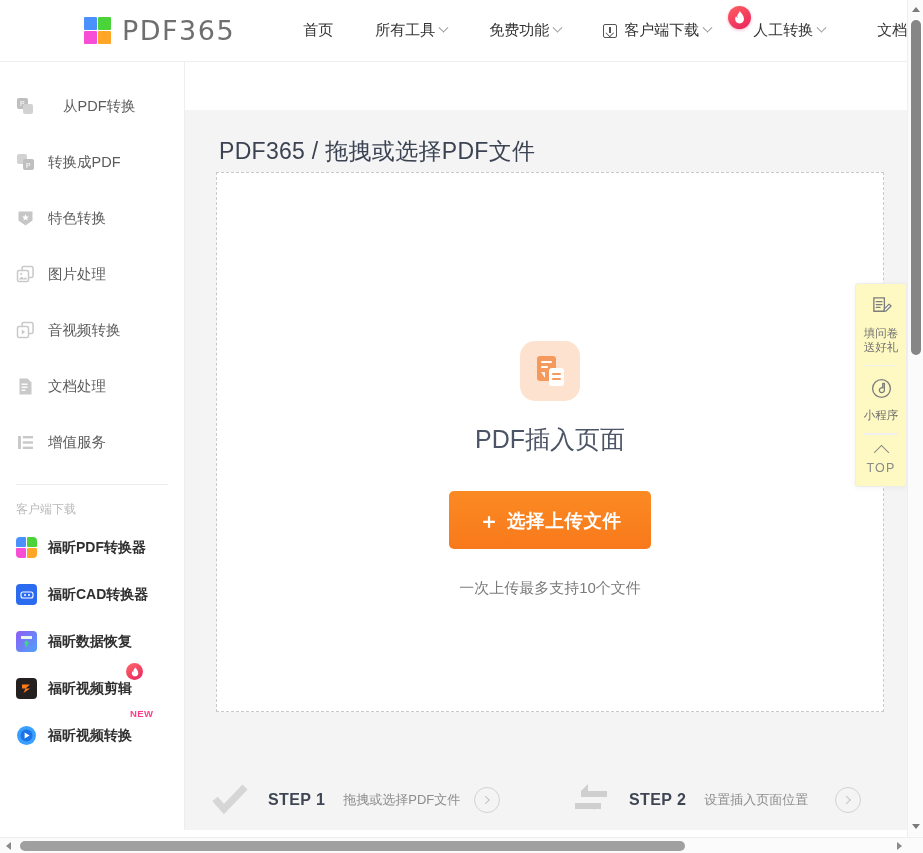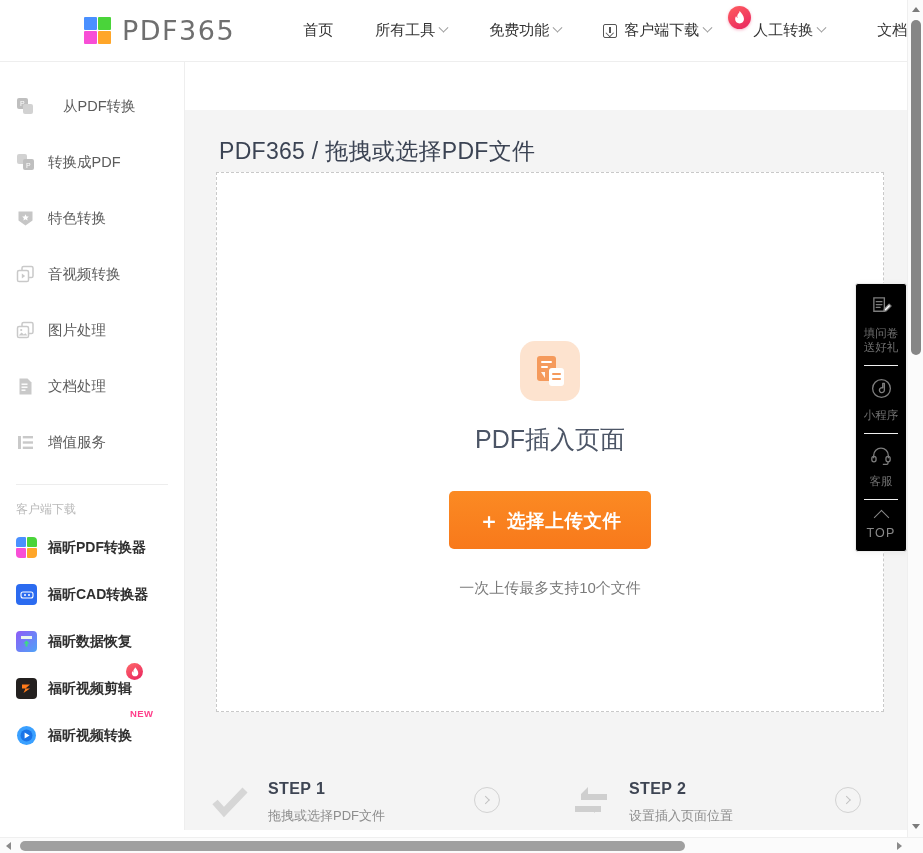--- a/index.html
+++ b/index.html
@@ -288,21 +288,21 @@
   }
   .step {
     display: flex;
     align-items: center;
     gap: 18px;
     width: 361px;
     padding-left: 25px;
     position: relative;
   }
   .step-ico { width: 40px; height: 40px; flex: 0 0 40px; }
-  .step-txt { display: flex; flex-direction: column; gap: 9px; }
+  .step-txt { display: flex; flex-direction: row; gap: 18px; }
   .step-name {
     font-size: 16px;
     font-weight: bold;
     color: #3e4553;
     letter-spacing: .4px;
     font-family: "Liberation Sans", sans-serif;
   }
   .step-desc { font-size: 13px; color: #8d8d8d; }
   .step-arrow {
     position: absolute;
@@ -318,21 +318,21 @@
     border-right: 1.5px solid #c2c2c2;
     border-top: 1.5px solid #c2c2c2;
     transform: rotate(45deg) translate(-1px,1px);
   }
 
   
   .float-bar {
     position: absolute;
     right: 16px; top: 283px;
     width: 52px;
-    background: #000000;
+    background: #fef9c3;
     border: 1px solid #ededed;
     border-radius: 3px;
     z-index: 30;
     box-shadow: 0 1px 6px rgba(0,0,0,.05);
   }
   .fb-item {
     display: flex;
     flex-direction: column;
     align-items: center;
     padding: 12px 0 11px 0;
@@ -492,36 +492,36 @@
           </svg>
       </span>
       <span class="side-label">特色转换</span>
     </div>
 
     <div class="side-item">
       <span class="side-ico">
         <svg width="19" height="19" viewBox="0 0 19 19">
             <rect x="6" y="1.5" width="11" height="11" rx="1.6" fill="none" stroke="#c9c9c9" stroke-width="1.5"></rect>
             <rect x="1.5" y="5.5" width="11" height="11" rx="1.6" fill="#fff" stroke="#c9c9c9" stroke-width="1.5"></rect>
-            <path d="M5.8 8.6l3.4 2.4-3.4 2.4z" fill="#c9c9c9"></path>
-          </svg>
-      </span>
-      <span class="side-label">音视频转换</span>
+            <circle cx="5.2" cy="9" r="1.1" fill="#c9c9c9"></circle>
+            <path d="M2.6 14.6l3-3.2 2.2 2.2 1.6-1.4 2 2.4z" fill="#c9c9c9"></path>
+          </svg>
+      </span>
+      <span class="side-label">图片处理</span>
     </div>
 
     <div class="side-item">
       <span class="side-ico">
         <svg width="19" height="19" viewBox="0 0 19 19">
             <rect x="6" y="1.5" width="11" height="11" rx="1.6" fill="none" stroke="#c9c9c9" stroke-width="1.5"></rect>
             <rect x="1.5" y="5.5" width="11" height="11" rx="1.6" fill="#fff" stroke="#c9c9c9" stroke-width="1.5"></rect>
-            <circle cx="5.2" cy="9" r="1.1" fill="#c9c9c9"></circle>
-            <path d="M2.6 14.6l3-3.2 2.2 2.2 1.6-1.4 2 2.4z" fill="#c9c9c9"></path>
-          </svg>
-      </span>
-      <span class="side-label">图片处理</span>
+            <path d="M5.8 8.6l3.4 2.4-3.4 2.4z" fill="#c9c9c9"></path>
+          </svg>
+      </span>
+      <span class="side-label">音视频转换</span>
     </div>
 
     <div class="side-item">
       <span class="side-ico">
         <svg width="19" height="19" viewBox="0 0 19 19">
             <path d="M3.5 1.5h8l4 4v12h-12z" fill="#c9c9c9"></path>
             <rect x="5.5" y="6.5" width="6" height="1.4" fill="#fff"></rect>
             <rect x="5.5" y="9.5" width="6" height="1.4" fill="#fff"></rect>
             <rect x="5.5" y="12.5" width="4" height="1.4" fill="#fff"></rect>
           </svg>
@@ -679,31 +679,20 @@
     <div class="fb-item">
       <span>
         <svg width="21" height="21" viewBox="0 0 22 22">
             <circle cx="11" cy="11" r="9.3" fill="none" stroke="#7d7d7d" stroke-width="1.4"></circle>
             <path d="M14 5.6v7.2a2.6 2.6 0 1 1-1.7-2.45V5.6z" fill="none" stroke="#7d7d7d" stroke-width="1.4" stroke-linejoin="round"></path>
           </svg>
       </span>
       <span class="fb-label">小程序</span>
     </div>
     <div class="fb-sep"></div>
-    <div class="fb-item">
-      <span>
-        <svg width="22" height="19" viewBox="0 0 24 20">
-            <path d="M4 13V10a8 8 0 0 1 16 0v3" fill="none" stroke="#7d7d7d" stroke-width="1.4"></path>
-            <rect x="2" y="11" width="4.6" height="6" rx="2.3" fill="none" stroke="#7d7d7d" stroke-width="1.4"></rect>
-            <rect x="17.4" y="11" width="4.6" height="6" rx="2.3" fill="none" stroke="#7d7d7d" stroke-width="1.4"></rect>
-            <path d="M19.7 17v.8a2 2 0 0 1-2 2H14" fill="none" stroke="#7d7d7d" stroke-width="1.4"></path>
-          </svg>
-      </span>
-      <span class="fb-label">客服</span>
-    </div>
     <div class="fb-sep"></div>
     <div class="fb-item">
       <span class="fb-top-caret"></span>
       <span class="fb-top-text">TOP</span>
     </div>
   </div>
 
   <div class="vscroll">
     <div class="arr-up"></div>
     <div class="thumb"></div>

